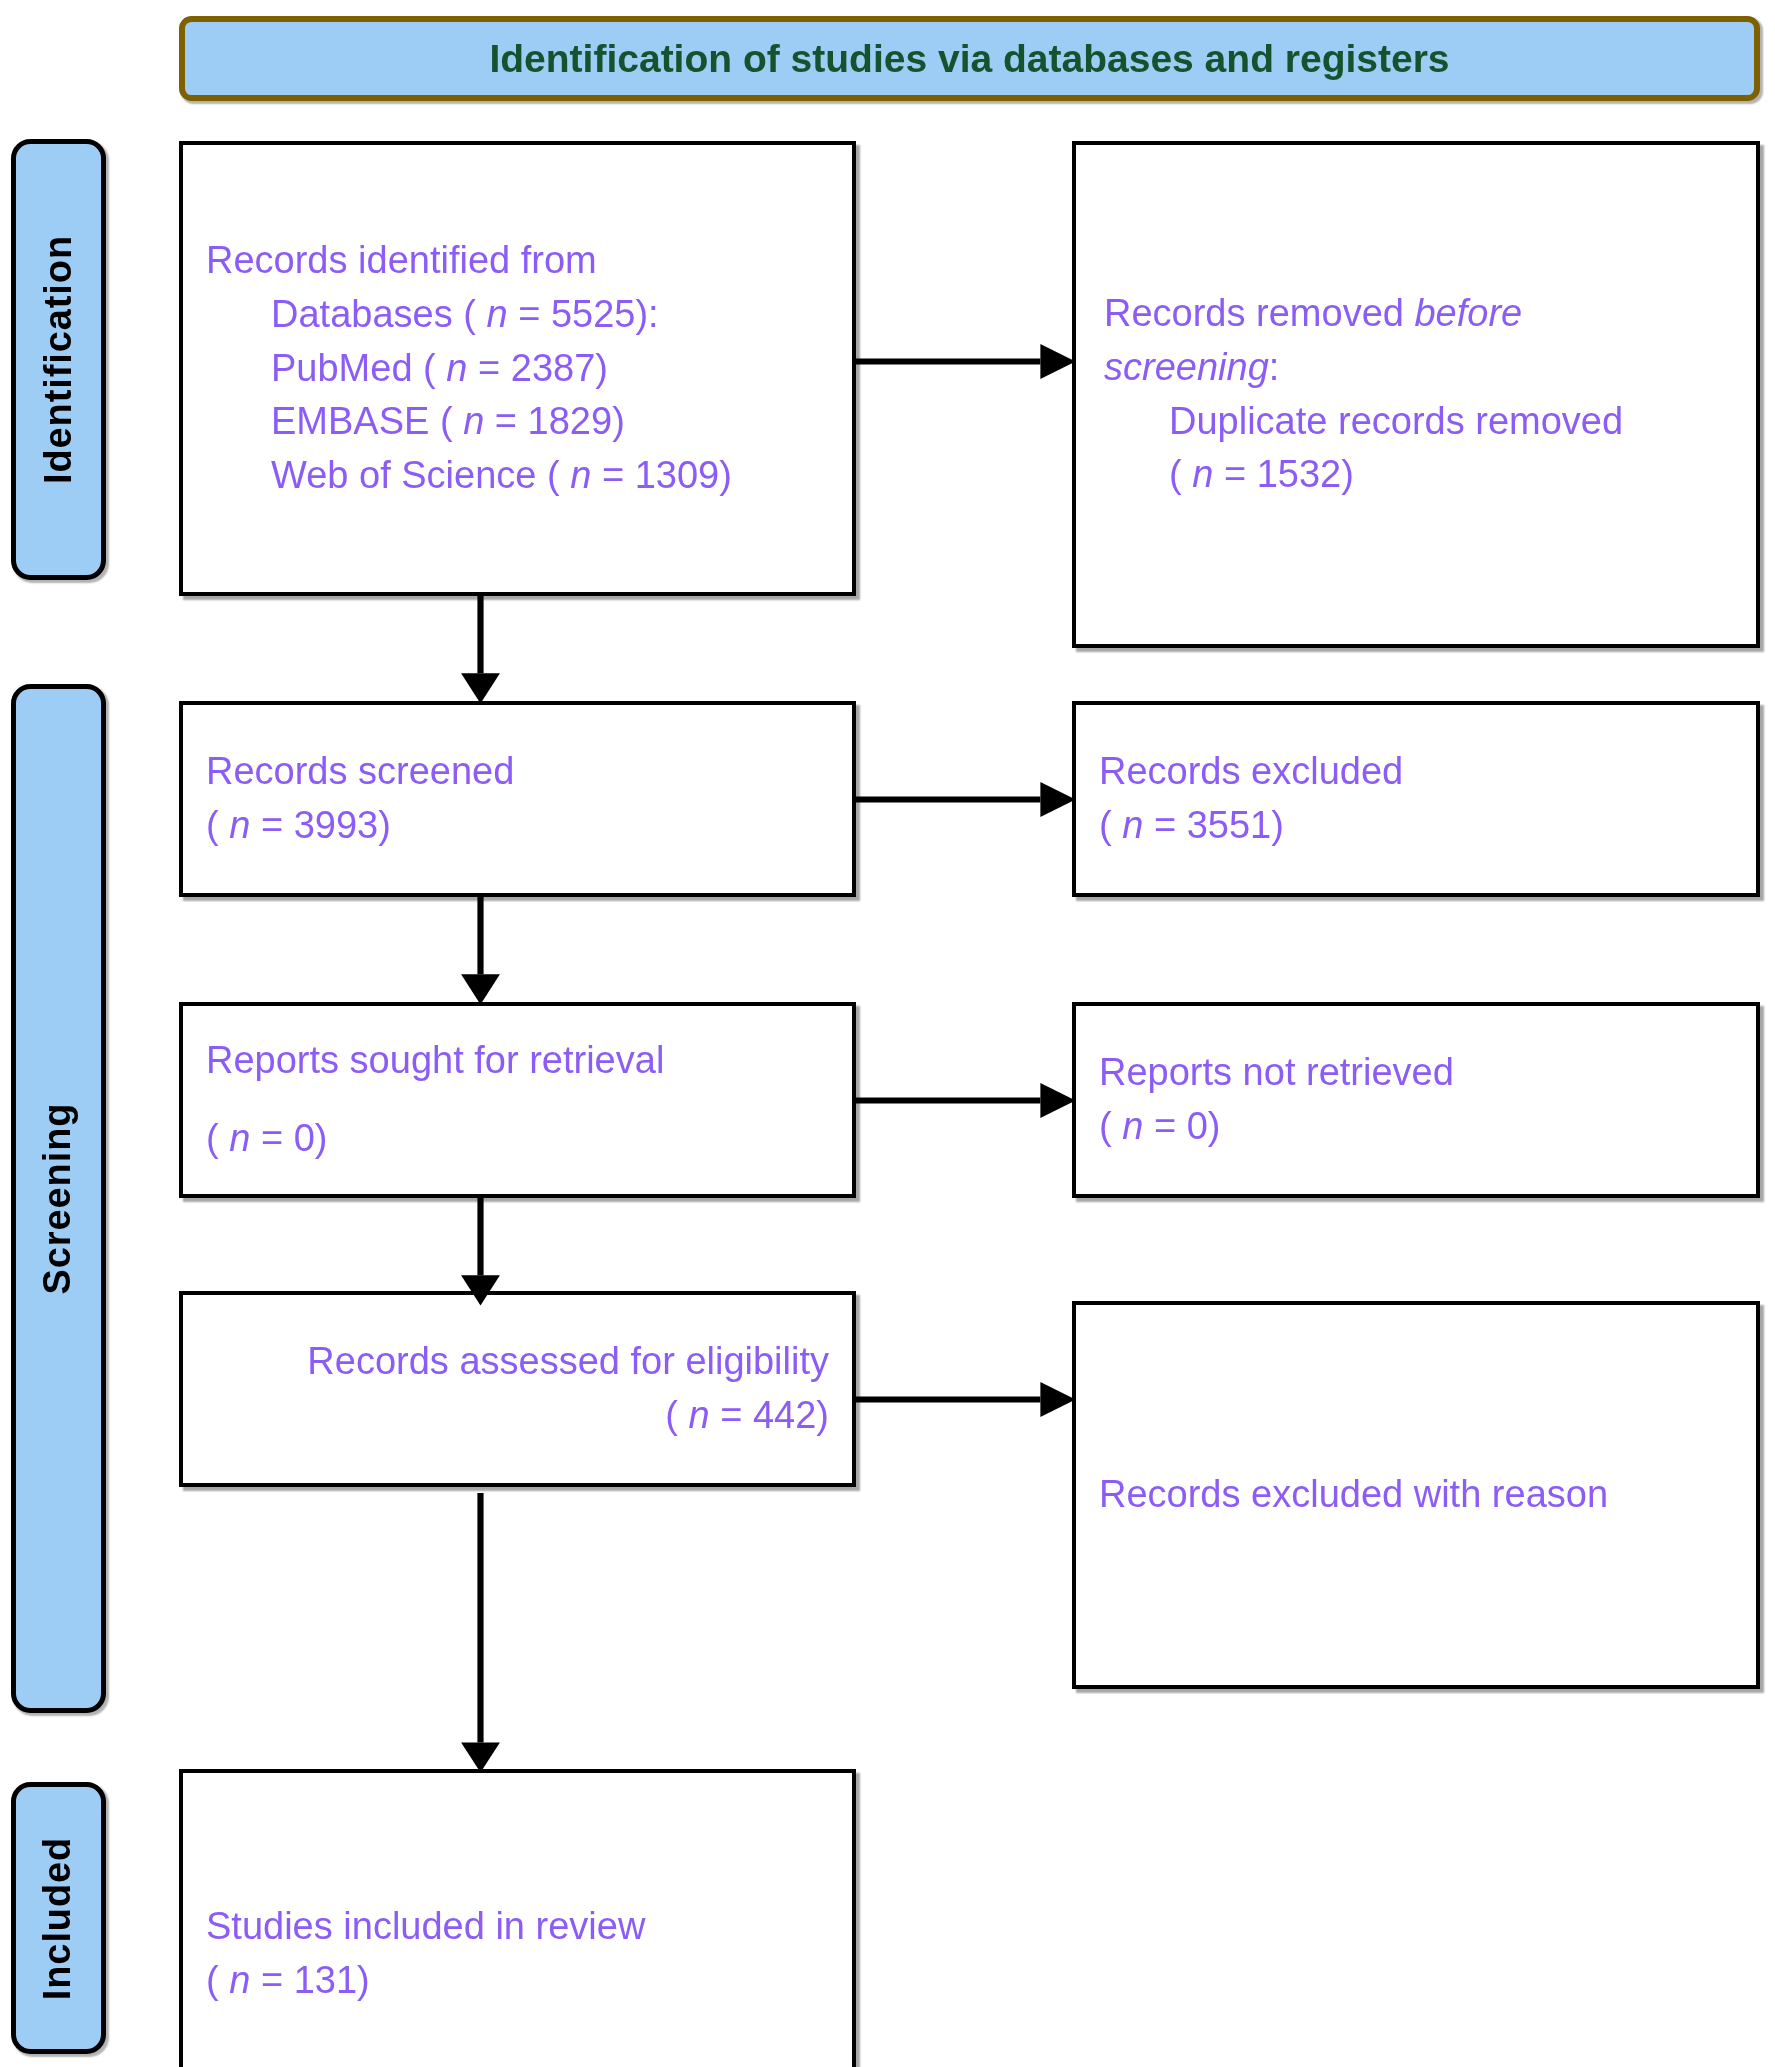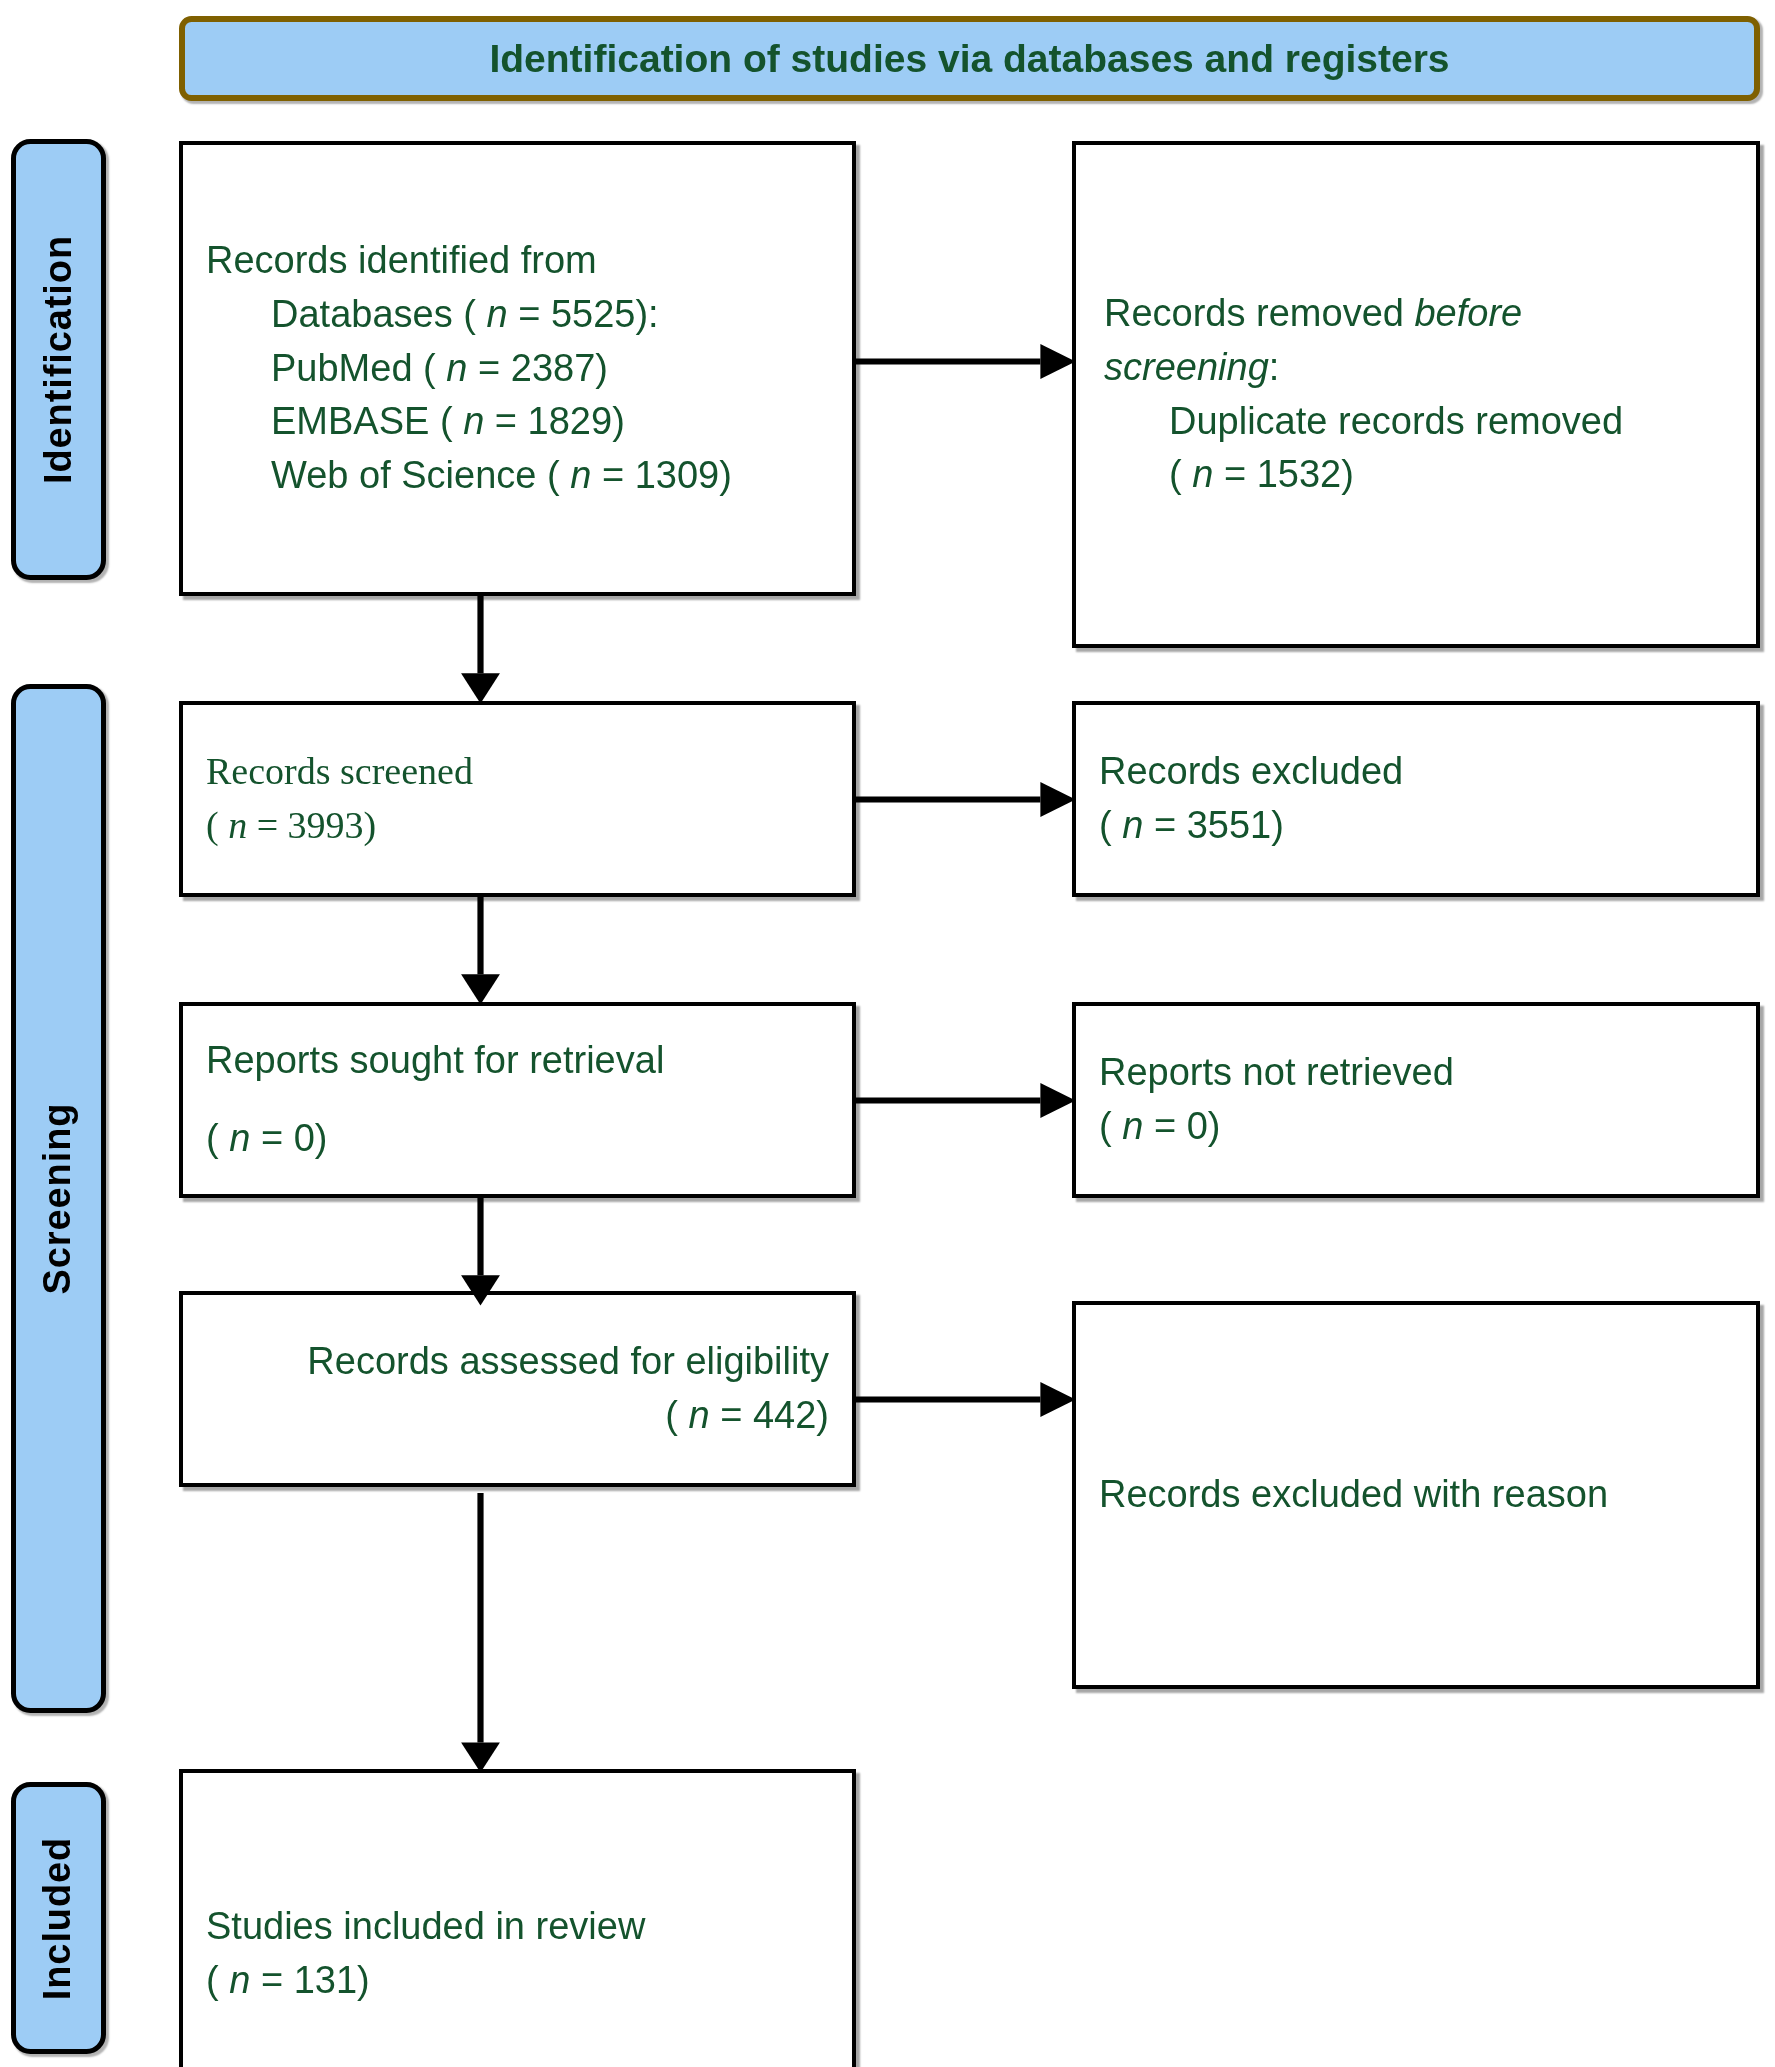--- a/index.html
+++ b/index.html
@@ -74,29 +74,29 @@
     border: 4.4px solid #000000;
     box-shadow: 3.5px 3.5px 1.8px rgba(0,0,0,0.35);
     padding: 0 23px;
     display: flex;
     flex-direction: column;
     justify-content: center;
   }
   .flow-box .line {
     font-size: 38px;
     line-height: 1.42;
-    color: #14532d;
+    color: #8b5cf6;
     white-space: nowrap;
   }
   .flow-box .line.indent { padding-left: 65px; }
   .flow-box .line i { font-style: italic; }
 
   
   #box-identified  { left: 179px;  top: 141px;  width: 677px;  height: 455px; }
-  #box-screened    { left: 179px;  top: 701px;  width: 677px;  height: 196px; font-family: Liberation Serif, serif; }
+  #box-screened    { left: 179px;  top: 701px;  width: 677px;  height: 196px; }
   #box-sought      { left: 179px;  top: 1002px; width: 677px;  height: 196px; gap: 24px; }
   #box-assessed    { left: 179px;  top: 1291px; width: 677px;  height: 196px; align-items: flex-end; }
   #box-included    { left: 179px;  top: 1769px; width: 677px;  height: 370px; }
 
   
   #box-removed     { left: 1072px; top: 141px;  width: 688px;  height: 507px; padding-left: 28px; }
   #box-excluded1   { left: 1072px; top: 701px;  width: 688px;  height: 196px; }
   #box-notretr     { left: 1072px; top: 1002px; width: 688px;  height: 196px; }
   #box-excluded2   { left: 1072px; top: 1301px; width: 688px;  height: 388px; }
 

